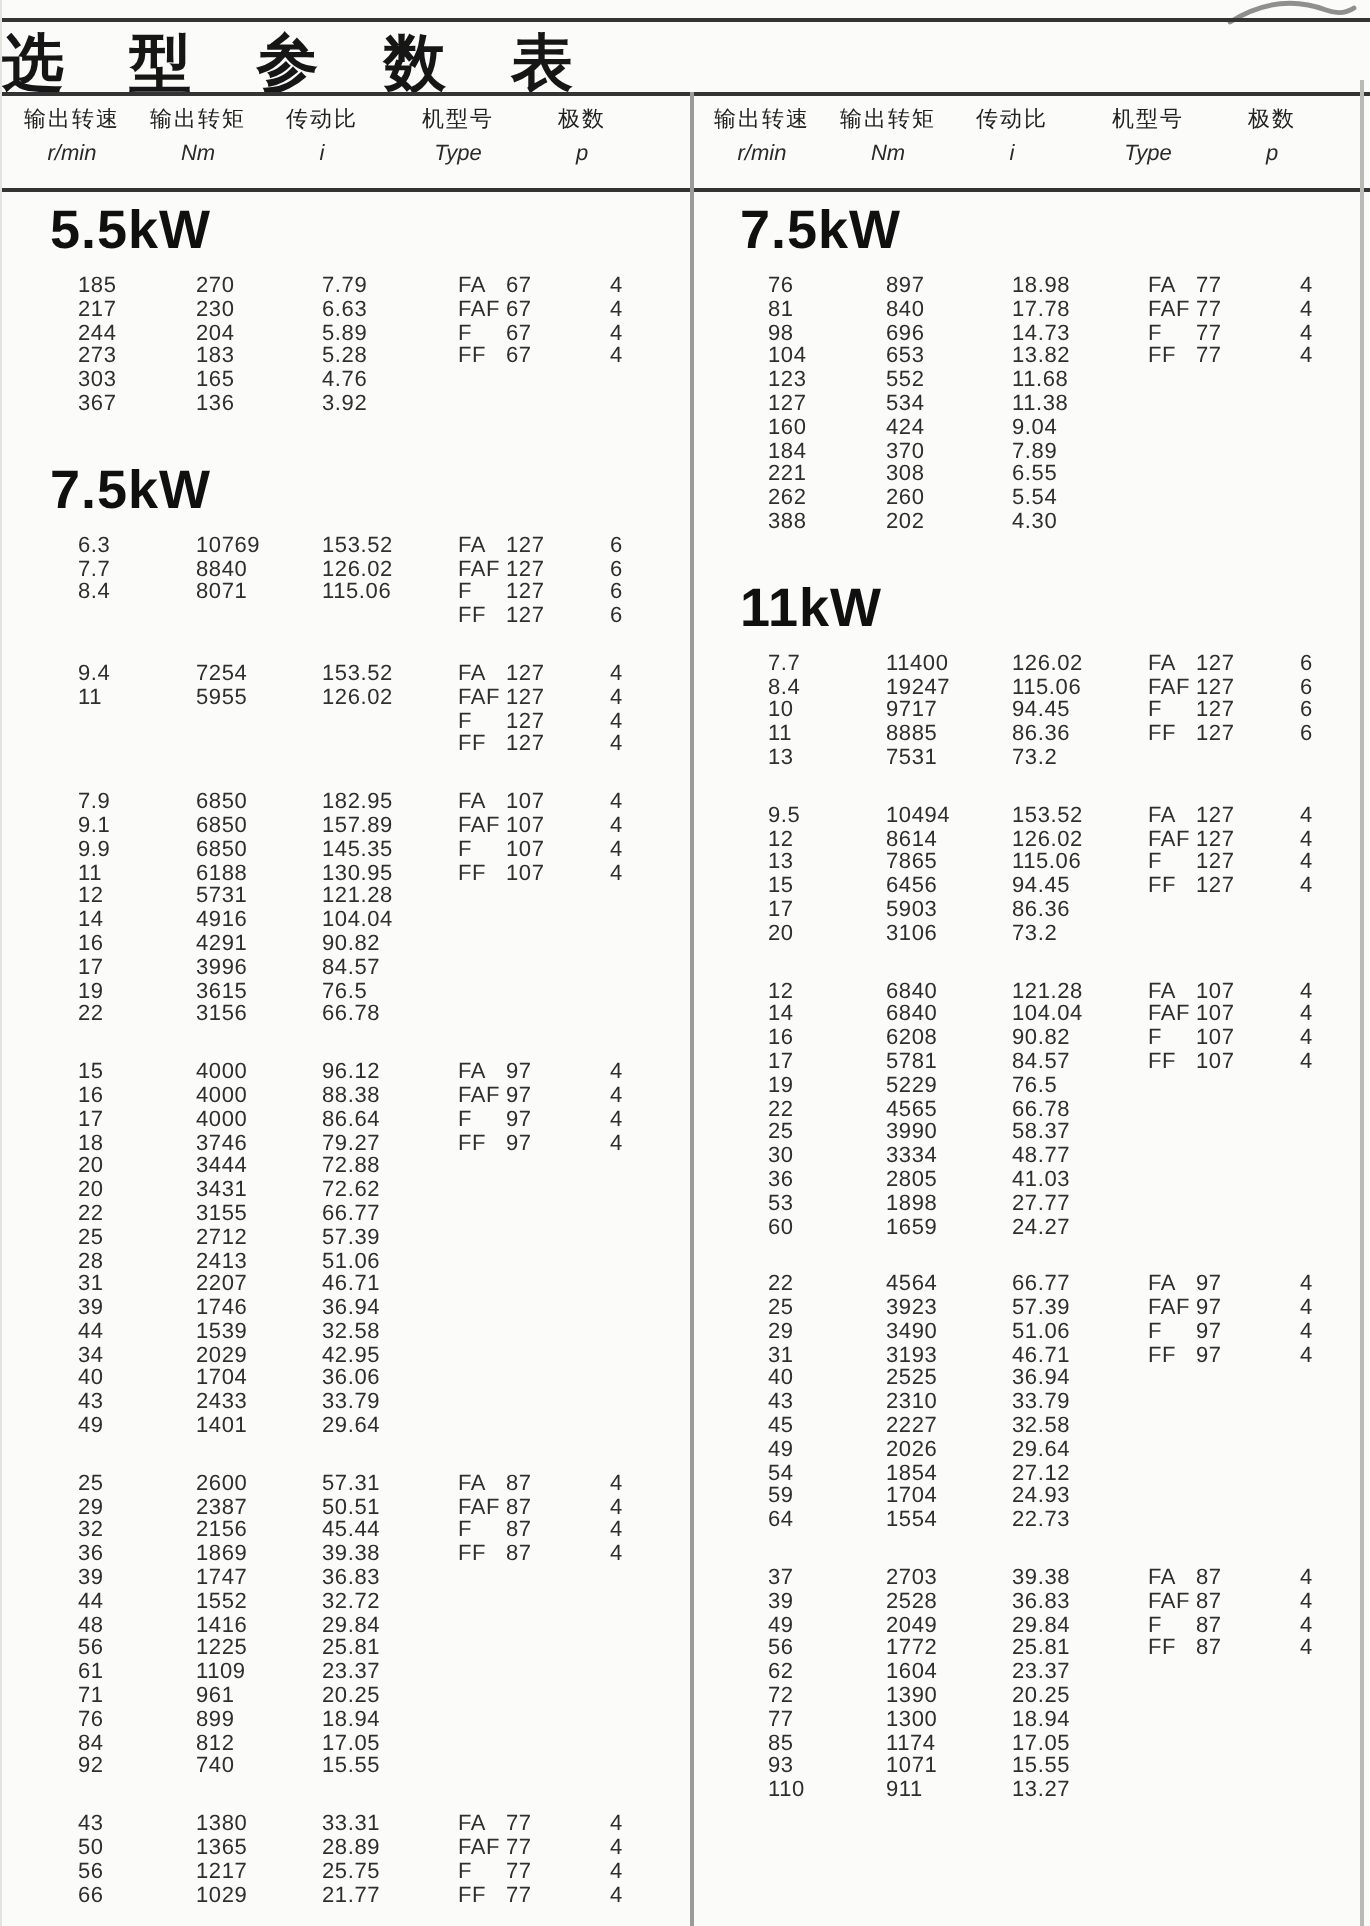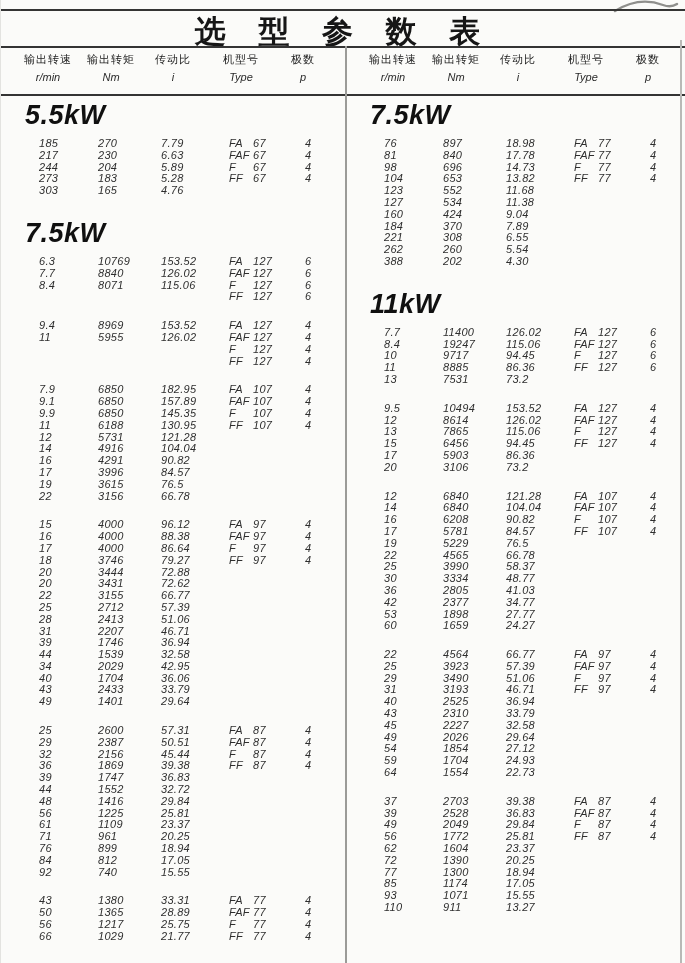--- a/index.html
+++ b/index.html
@@ -33,56 +33,53 @@
   }
   .rule.top        { top: 9px;  height: 2px; }
   .rule.above-head { top: 46px; height: 2px; }
   .rule.below-head { top: 94px; height: 2px; }
   .title {
     position: absolute;
     top: 11px;
     left: 0;
     width: 685px;
     margin: 0;
-    text-align: center;
     font-size: 31px;
     font-weight: bold;
     letter-spacing: 12px;
     color: #161616;
     white-space: nowrap;
   }
   .header-band {
     position: absolute;
     top: 48px;
     left: 0;
     width: 685px;
     height: 46px;
     display: flex;
   }
   .header-group {
     width: 345px;
     box-sizing: border-box;
-    padding-left: 12px;
     display: grid;
     grid-template-columns: 70px 56px 68px 68px 56px;
     align-items: start;
   }
   .header-group.right-group { width: 340px; }
   .header-cell { text-align: center; padding-top: 4px; }
   .header-cell .cn   { font-size: 11px; color: #222; letter-spacing: 1px; }
   .header-cell .unit { font-size: 11px; color: #2a2a2a; margin-top: 4px; font-style: italic; }
   .content {
     position: absolute;
     top: 96px;
     left: 0;
     width: 685px;
     height: 867px;
     display: flex;
     overflow: hidden;
-    font-style: italic;
   }
   .col { width: 345px; box-sizing: border-box; }
   .col.right-col { width: 340px; }
   .section-heading {
     font-size: 27px;
     font-weight: bold;
     color: #101010;
     letter-spacing: 0.5px;
     margin: 22px 0 9px 24px;
     line-height: 28px;
@@ -221,20 +218,28 @@
               <div class="cell poles">4</div>
             </div>
             <div class="row">
               <div class="cell">303</div>
               <div class="cell">165</div>
               <div class="cell">4.76</div>
               <div class="cell"></div>
               <div class="cell"></div>
               <div class="cell poles"></div>
             </div>
+            <div class="row">
+              <div class="cell">367</div>
+              <div class="cell">136</div>
+              <div class="cell">3.92</div>
+              <div class="cell"></div>
+              <div class="cell"></div>
+              <div class="cell poles"></div>
+            </div>
           </div>
         </div>
         <div class="section">
           <div class="section-heading">7.5kW</div>
           <div class="block">
             <div class="row">
               <div class="cell">6.3</div>
               <div class="cell">10769</div>
               <div class="cell">153.52</div>
               <div class="cell">FA</div>
@@ -262,21 +267,21 @@
               <div class="cell"></div>
               <div class="cell"></div>
               <div class="cell">FF</div>
               <div class="cell">127</div>
               <div class="cell poles">6</div>
             </div>
           </div>
           <div class="block">
             <div class="row">
               <div class="cell">9.4</div>
-              <div class="cell">8969</div>
+              <div class="cell">7254</div>
               <div class="cell">153.52</div>
               <div class="cell">FA</div>
               <div class="cell">127</div>
               <div class="cell poles">4</div>
             </div>
             <div class="row">
               <div class="cell">11</div>
               <div class="cell">5955</div>
               <div class="cell">126.02</div>
               <div class="cell">FAF</div>
@@ -904,28 +909,20 @@
               <div class="cell">3334</div>
               <div class="cell">48.77</div>
               <div class="cell"></div>
               <div class="cell"></div>
               <div class="cell poles"></div>
             </div>
             <div class="row">
               <div class="cell">36</div>
               <div class="cell">2805</div>
               <div class="cell">41.03</div>
-              <div class="cell"></div>
-              <div class="cell"></div>
-              <div class="cell poles"></div>
-            </div>
-            <div class="row">
-              <div class="cell">42</div>
-              <div class="cell">2377</div>
-              <div class="cell">34.77</div>
               <div class="cell"></div>
               <div class="cell"></div>
               <div class="cell poles"></div>
             </div>
             <div class="row">
               <div class="cell">53</div>
               <div class="cell">1898</div>
               <div class="cell">27.77</div>
               <div class="cell"></div>
               <div class="cell"></div>

